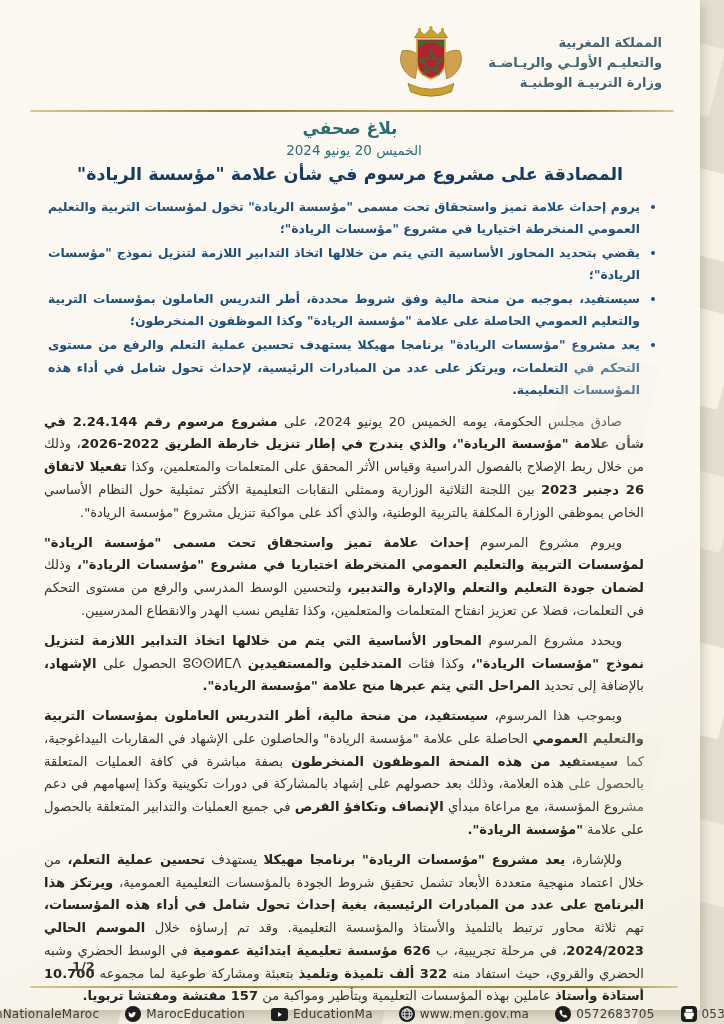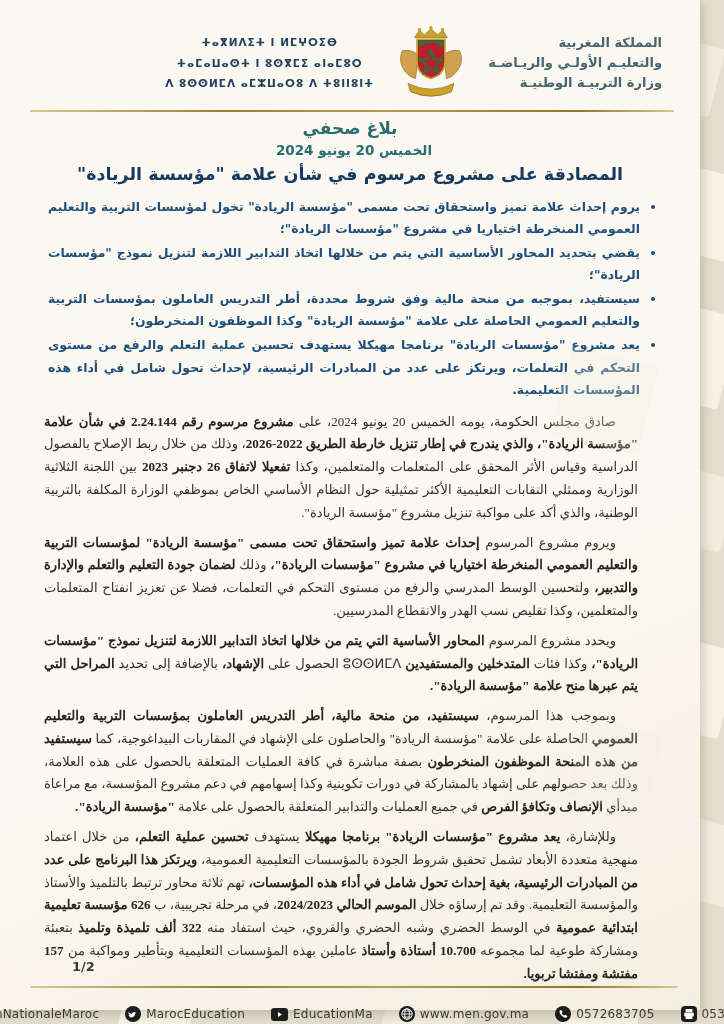--- a/index.html
+++ b/index.html
@@ -17,33 +17,33 @@
               margin:26px 38px 0 auto;direction:rtl;}
   .ar-lines{color:#46656f;font-weight:bold;font-size:13px;line-height:1.55;}
   .tf-lines{text-align:center;color:#21415e;font-size:10.5px;line-height:1.95;letter-spacing:1px;font-weight:bold;}
   .emblem{width:82px;height:74px;flex:0 0 auto;}
   .gold-line{height:2px;margin:10px 26px 0 30px;border-radius:2px;
              background:linear-gradient(90deg,#d8c88e,#9a7f33 30%,#b99d4e 55%,#8f762e 85%,#d8c88e);}
 
   
   .title-block{text-align:center;direction:rtl;margin-top:6px;}
   .kicker{color:#2a6e74;font-size:17px;font-weight:bold;}
-  .date{color:#2a6e74;font-size:13.5px;font-weight:bold;margin-top:4px;padding-left:8px;}
+  .date{color:#2a6e74;font-size:13.5px;font-weight:normal;margin-top:4px;padding-left:8px;}
   .headline{color:#173a61;font-size:17.5px;font-weight:bold;margin:6px 0 0 0;}
 
   
   ul.bullets{direction:rtl;margin:12px 44px 4px 48px;padding:0 16px 0 0;list-style:disc;}
   ul.bullets li{color:#1f4e79;font-weight:bold;font-size:12.4px;line-height:1.78;
                 text-align:justify;margin-bottom:2px;}
   ul.bullets li::marker{color:#1f4e79;}
 
   
   .body-text{direction:rtl;margin:10px 46px 0 44px;}
   .body-text p{color:#33322f;font-size:13.1px;line-height:1.74;text-align:justify;
-               text-indent:22px;margin:0 16px 7px 0;font-family:Liberation Serif, serif;}
+               text-indent:22px;margin:0 10px 7px 0;}
   .body-text .b{font-weight:bold;color:#26251f;}
 
   
   .pagenum{position:absolute;left:72px;bottom:62px;font-size:13px;font-weight:bold;color:#3c3a33;direction:ltr;text-align:center;}
   .footer-line{position:absolute;left:30px;right:22px;bottom:48px;margin:0;}
   .footer-row{position:absolute;left:0;right:0;bottom:14px;display:flex;justify-content:center;
               gap:26px;direction:ltr;align-items:center;}
   .f-item{display:flex;align-items:center;gap:5px;cursor:pointer;}
   .f-item .lbl{font-size:12px;color:#3c3a35;letter-spacing:.2px;}
   .f-item svg{display:block;}
@@ -86,25 +86,20 @@
               <circle cx="50" cy="2" r="2" fill="#c9a227"></circle>
               <circle cx="64" cy="4" r="2" fill="#c9a227"></circle>
             <path d="M15,30 q-6,14 4,26 q6,7 12,8 l4,-28 q-8,-8 -20,-6 z" fill="#cfa14e" stroke="#9a7f33" stroke-width="1"></path>
             <path d="M85,30 q6,14 -4,26 q-6,7 -12,8 l-4,-28 q8,-8 20,-6 z" fill="#cfa14e" stroke="#9a7f33" stroke-width="1"></path>
             <path d="M33,16 h34 v28 q0,14 -17,20 q-17,-6 -17,-20 z" fill="#b5212e" stroke="#c9a227" stroke-width="2"></path>
             <path d="M35,26 q15,-12 30,0 l0,-8 -30,0 z" fill="#1d7a3a"></path>
             <path d="M50,30 l3.5,10.5 11,0 -9,6.5 3.5,10.5 -9,-6.5 -9,6.5 3.5,-10.5 -9,-6.5 11,0 z" fill="none" stroke="#1d7a3a" stroke-width="2"></path>
             <path d="M22,70 q28,14 56,0 l-3,10 q-25,11 -50,0 z" fill="#c9a227" stroke="#8f762e" stroke-width="1"></path>
           </svg>
         </div>
-        <div class="tf-lines" id="tifinagh-lines">
-            <div>ⵜⴰⴳⵍⴷⵉⵜ ⵏ ⵍⵎⵖⵔⵉⴱ</div>
-            <div>ⵜⴰⵎⴰⵡⴰⵙⵜ ⵏ ⵓⵙⴳⵎⵉ ⴰⵏⴰⵎⵓⵔ</div>
-            <div>ⴷ ⵓⵙⵙⵍⵎⴷ ⴰⵎⵣⵡⴰⵔⵓ ⴷ ⵜⵓⵏⵏⵓⵏⵜ</div>
-          </div>
       </header>
 
       <div class="gold-line"></div>
 
       <div class="title-block">
         <div class="kicker">بلاغ صحفي</div>
         <div class="date">الخميس 20 يونيو 2024</div>
         <h1 class="headline">المصادقة على مشروع مرسوم في شأن علامة "مؤسسة الريادة"</h1>
       </div>
 

